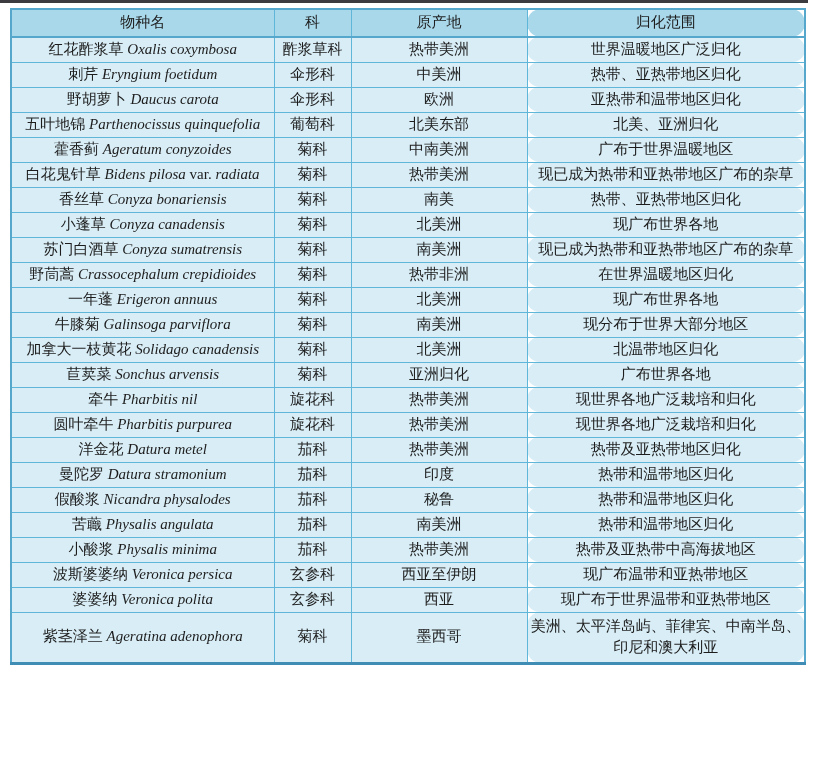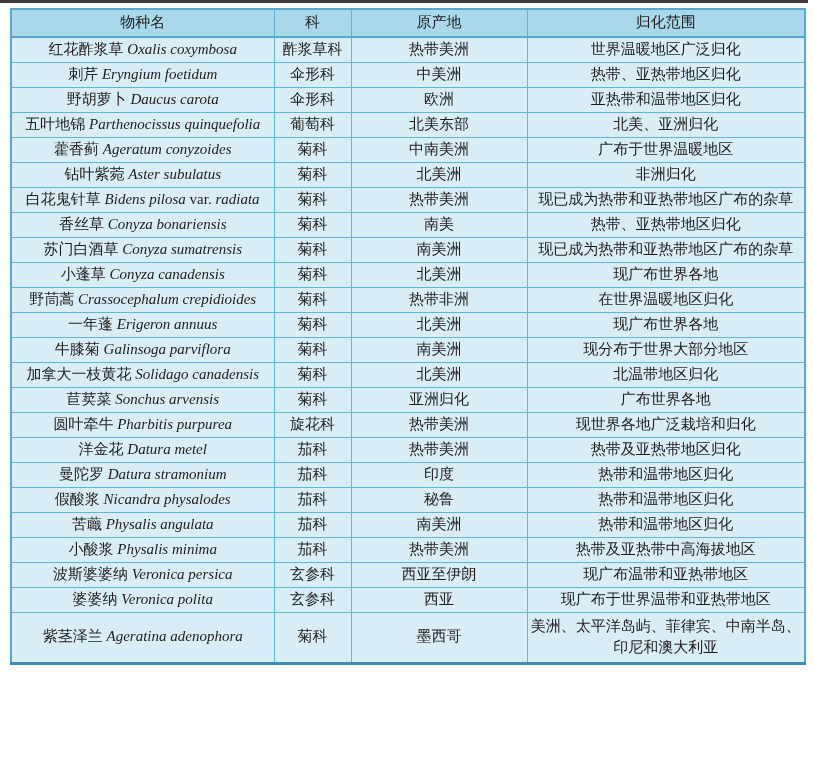--- a/index.html
+++ b/index.html
@@ -55,20 +55,21 @@
     border-bottom: 2px solid var(--outer-border);
   }
   table.species tbody tr {
     height: 25px;
   }
   table.species tbody tr:last-child {
     height: 51px;
   }
   td.col-range, th.col-range-h {
     text-align: left;
+    border-radius: 14px;
   }
   td.col-range {
     padding-left: 7px;
     padding-right: 4px;
     margin-top: 47px;
   }
   th.col-range-h {
     text-align: center;
   }
   td.col-species i, td.col-species em {
@@ -125,78 +126,78 @@
           <td class="col-origin">北美东部</td>
           <td class="col-range">北美、亚洲归化</td>
         </tr>
         <tr>
           <td class="col-species">藿香蓟 <i>Ageratum conyzoides</i></td>
           <td class="col-family">菊科</td>
           <td class="col-origin">中南美洲</td>
           <td class="col-range">广布于世界温暖地区</td>
         </tr>
         <tr>
-          <td class="col-species">钻叶紫菀 <i>Aster subulatus</i></td>
-          <td class="col-family">菊科</td>
-          <td class="col-origin">北美洲</td>
-          <td class="col-range">非洲归化</td>
-        </tr>
-        <tr>
           <td class="col-species">白花鬼针草 <i>Bidens pilosa</i> var. <i>radiata</i></td>
           <td class="col-family">菊科</td>
           <td class="col-origin">热带美洲</td>
           <td class="col-range">现已成为热带和亚热带地区广布的杂草</td>
         </tr>
         <tr>
           <td class="col-species">香丝草 <i>Conyza bonariensis</i></td>
           <td class="col-family">菊科</td>
           <td class="col-origin">南美</td>
           <td class="col-range">热带、亚热带地区归化</td>
         </tr>
         <tr>
+          <td class="col-species">小蓬草 <i>Conyza canadensis</i></td>
+          <td class="col-family">菊科</td>
+          <td class="col-origin">北美洲</td>
+          <td class="col-range">现广布世界各地</td>
+        </tr>
+        <tr>
           <td class="col-species">苏门白酒草 <i>Conyza sumatrensis</i></td>
           <td class="col-family">菊科</td>
           <td class="col-origin">南美洲</td>
           <td class="col-range">现已成为热带和亚热带地区广布的杂草</td>
         </tr>
         <tr>
-          <td class="col-species">小蓬草 <i>Conyza canadensis</i></td>
+          <td class="col-species">野茼蒿 <i>Crassocephalum crepidioides</i></td>
+          <td class="col-family">菊科</td>
+          <td class="col-origin">热带非洲</td>
+          <td class="col-range">在世界温暖地区归化</td>
+        </tr>
+        <tr>
+          <td class="col-species">一年蓬 <i>Erigeron annuus</i></td>
           <td class="col-family">菊科</td>
           <td class="col-origin">北美洲</td>
           <td class="col-range">现广布世界各地</td>
         </tr>
         <tr>
-          <td class="col-species">野茼蒿 <i>Crassocephalum crepidioides</i></td>
-          <td class="col-family">菊科</td>
-          <td class="col-origin">热带非洲</td>
-          <td class="col-range">在世界温暖地区归化</td>
-        </tr>
-        <tr>
-          <td class="col-species">一年蓬 <i>Erigeron annuus</i></td>
-          <td class="col-family">菊科</td>
-          <td class="col-origin">北美洲</td>
-          <td class="col-range">现广布世界各地</td>
-        </tr>
-        <tr>
           <td class="col-species">牛膝菊 <i>Galinsoga parviflora</i></td>
           <td class="col-family">菊科</td>
           <td class="col-origin">南美洲</td>
           <td class="col-range">现分布于世界大部分地区</td>
         </tr>
         <tr>
           <td class="col-species">加拿大一枝黄花 <i>Solidago canadensis</i></td>
           <td class="col-family">菊科</td>
           <td class="col-origin">北美洲</td>
           <td class="col-range">北温带地区归化</td>
         </tr>
         <tr>
           <td class="col-species">苣荬菜 <i>Sonchus arvensis</i></td>
           <td class="col-family">菊科</td>
           <td class="col-origin">亚洲归化</td>
           <td class="col-range">广布世界各地</td>
+        </tr>
+        <tr>
+          <td class="col-species">牵牛 <i>Pharbitis nil</i></td>
+          <td class="col-family">旋花科</td>
+          <td class="col-origin">热带美洲</td>
+          <td class="col-range">现世界各地广泛栽培和归化</td>
         </tr>
         <tr>
           <td class="col-species">圆叶牵牛 <i>Pharbitis purpurea</i></td>
           <td class="col-family">旋花科</td>
           <td class="col-origin">热带美洲</td>
           <td class="col-range">现世界各地广泛栽培和归化</td>
         </tr>
         <tr>
           <td class="col-species">洋金花 <i>Datura metel</i></td>
           <td class="col-family">茄科</td>

